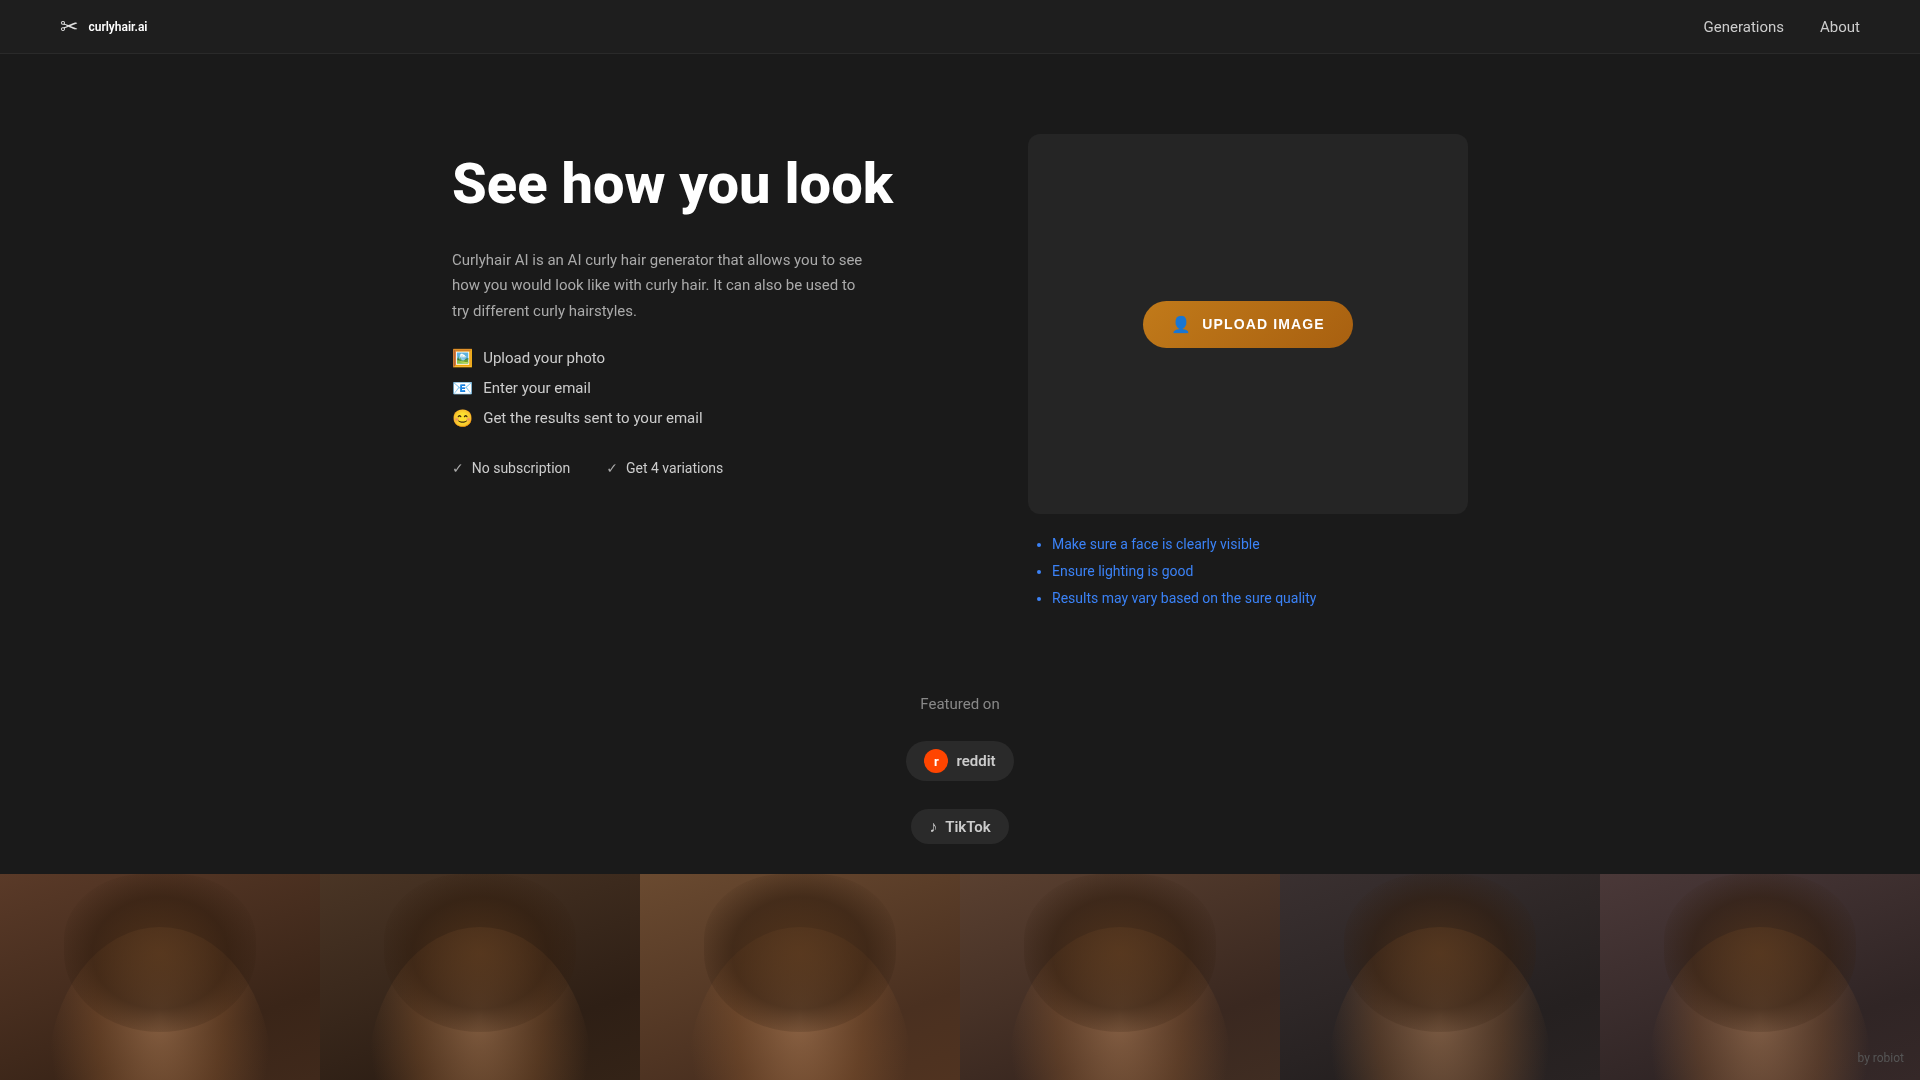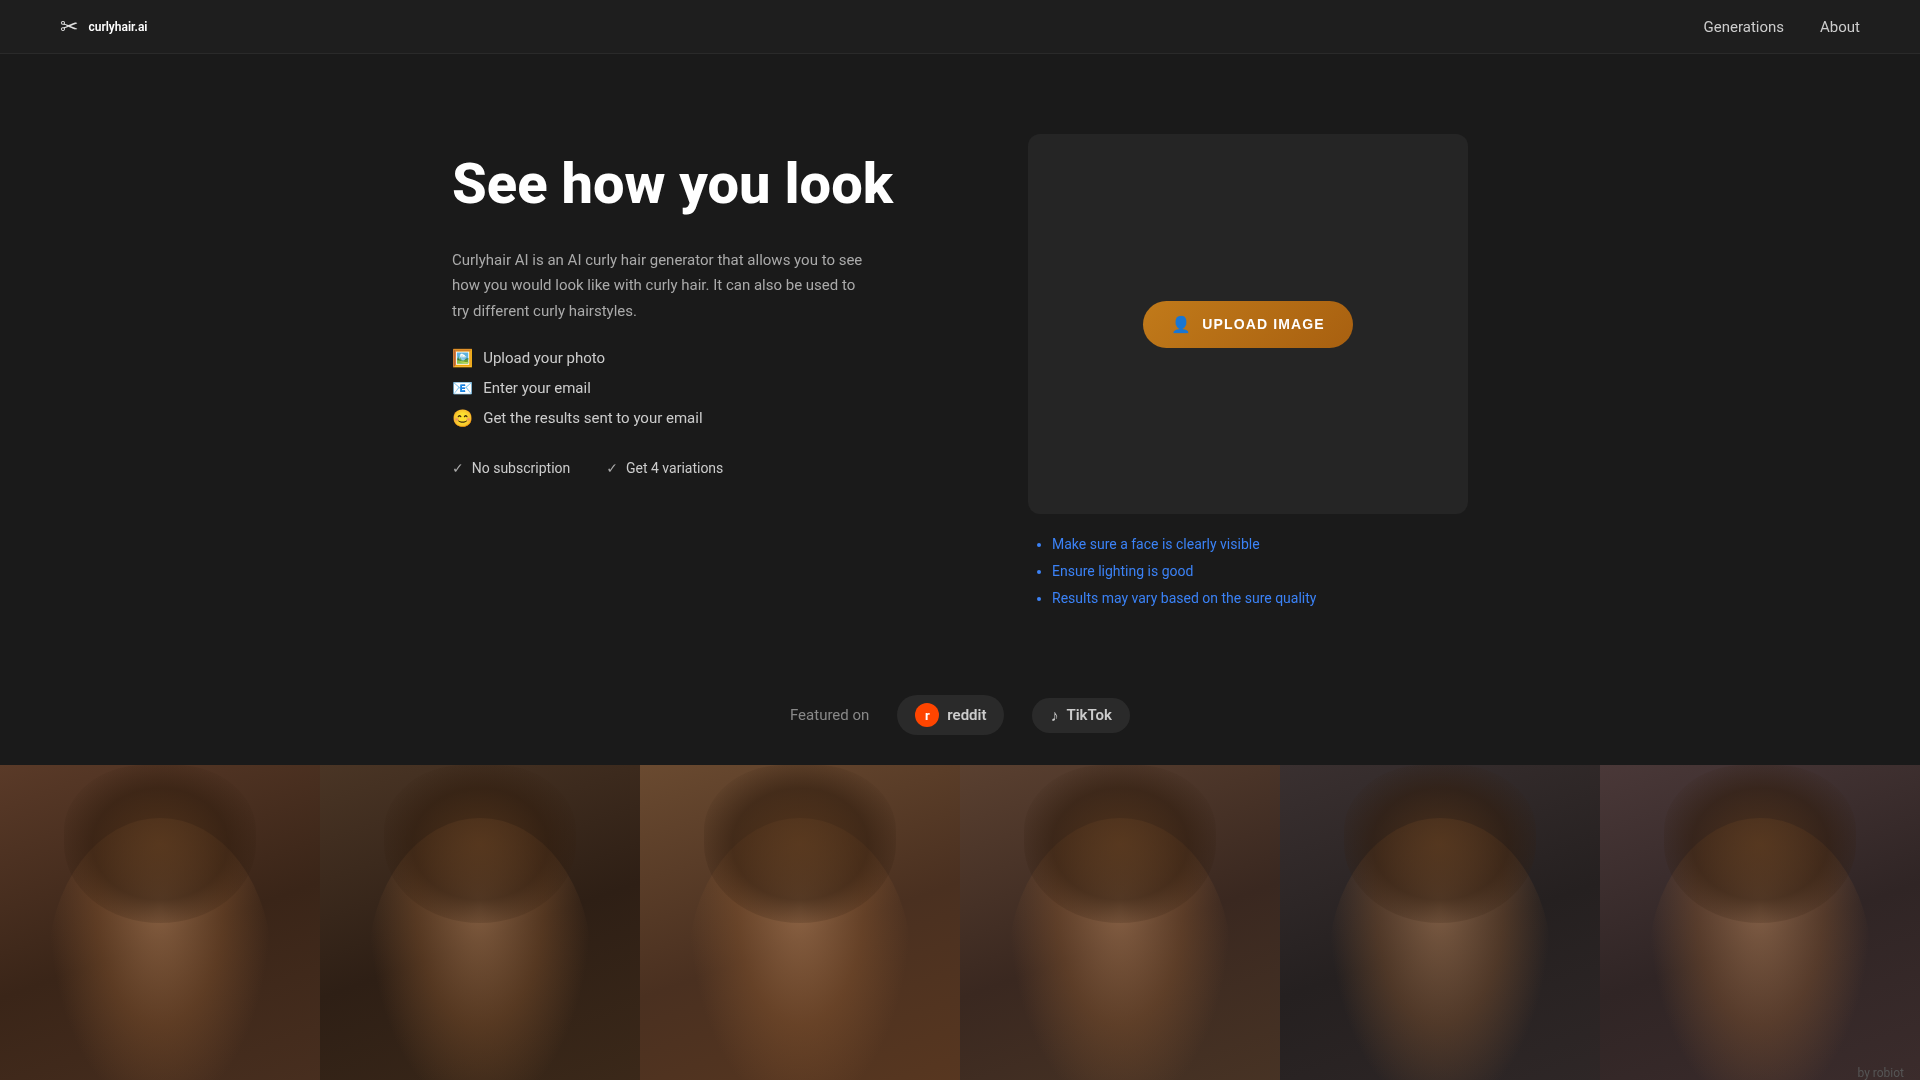--- a/index.html
+++ b/index.html
@@ -150,20 +150,21 @@
       line-height: 1.5;
     }
 
     
     .featured-section {
       display: flex;
       align-items: center;
       justify-content: center;
       gap: 28px;
       padding: 20px 0 30px 0;
+      flex-direction: column;
     }
     .featured-label {
       color: #888888;
       font-size: 15px;
     }
     .social-badge {
       display: flex;
       align-items: center;
       gap: 8px;
       background-color: #2a2a2a;
@@ -230,21 +231,21 @@
       transform: translateX(-50%);
       width: 60%;
       height: 45%;
       background: radial-gradient(ellipse, rgba(80,50,25,0.8) 0%, rgba(50,30,15,0.6) 50%, transparent 80%);
       border-radius: 50% 50% 60% 60%;
     }
 
     
     .watermark {
       position: fixed;
-      bottom: 0;
+      bottom: 15px;
       right: 16px;
       color: #555;
       font-size: 12px;
     }
   </style>
 </head>
 <body>
 
 <header>
   <div class="logo-area">

